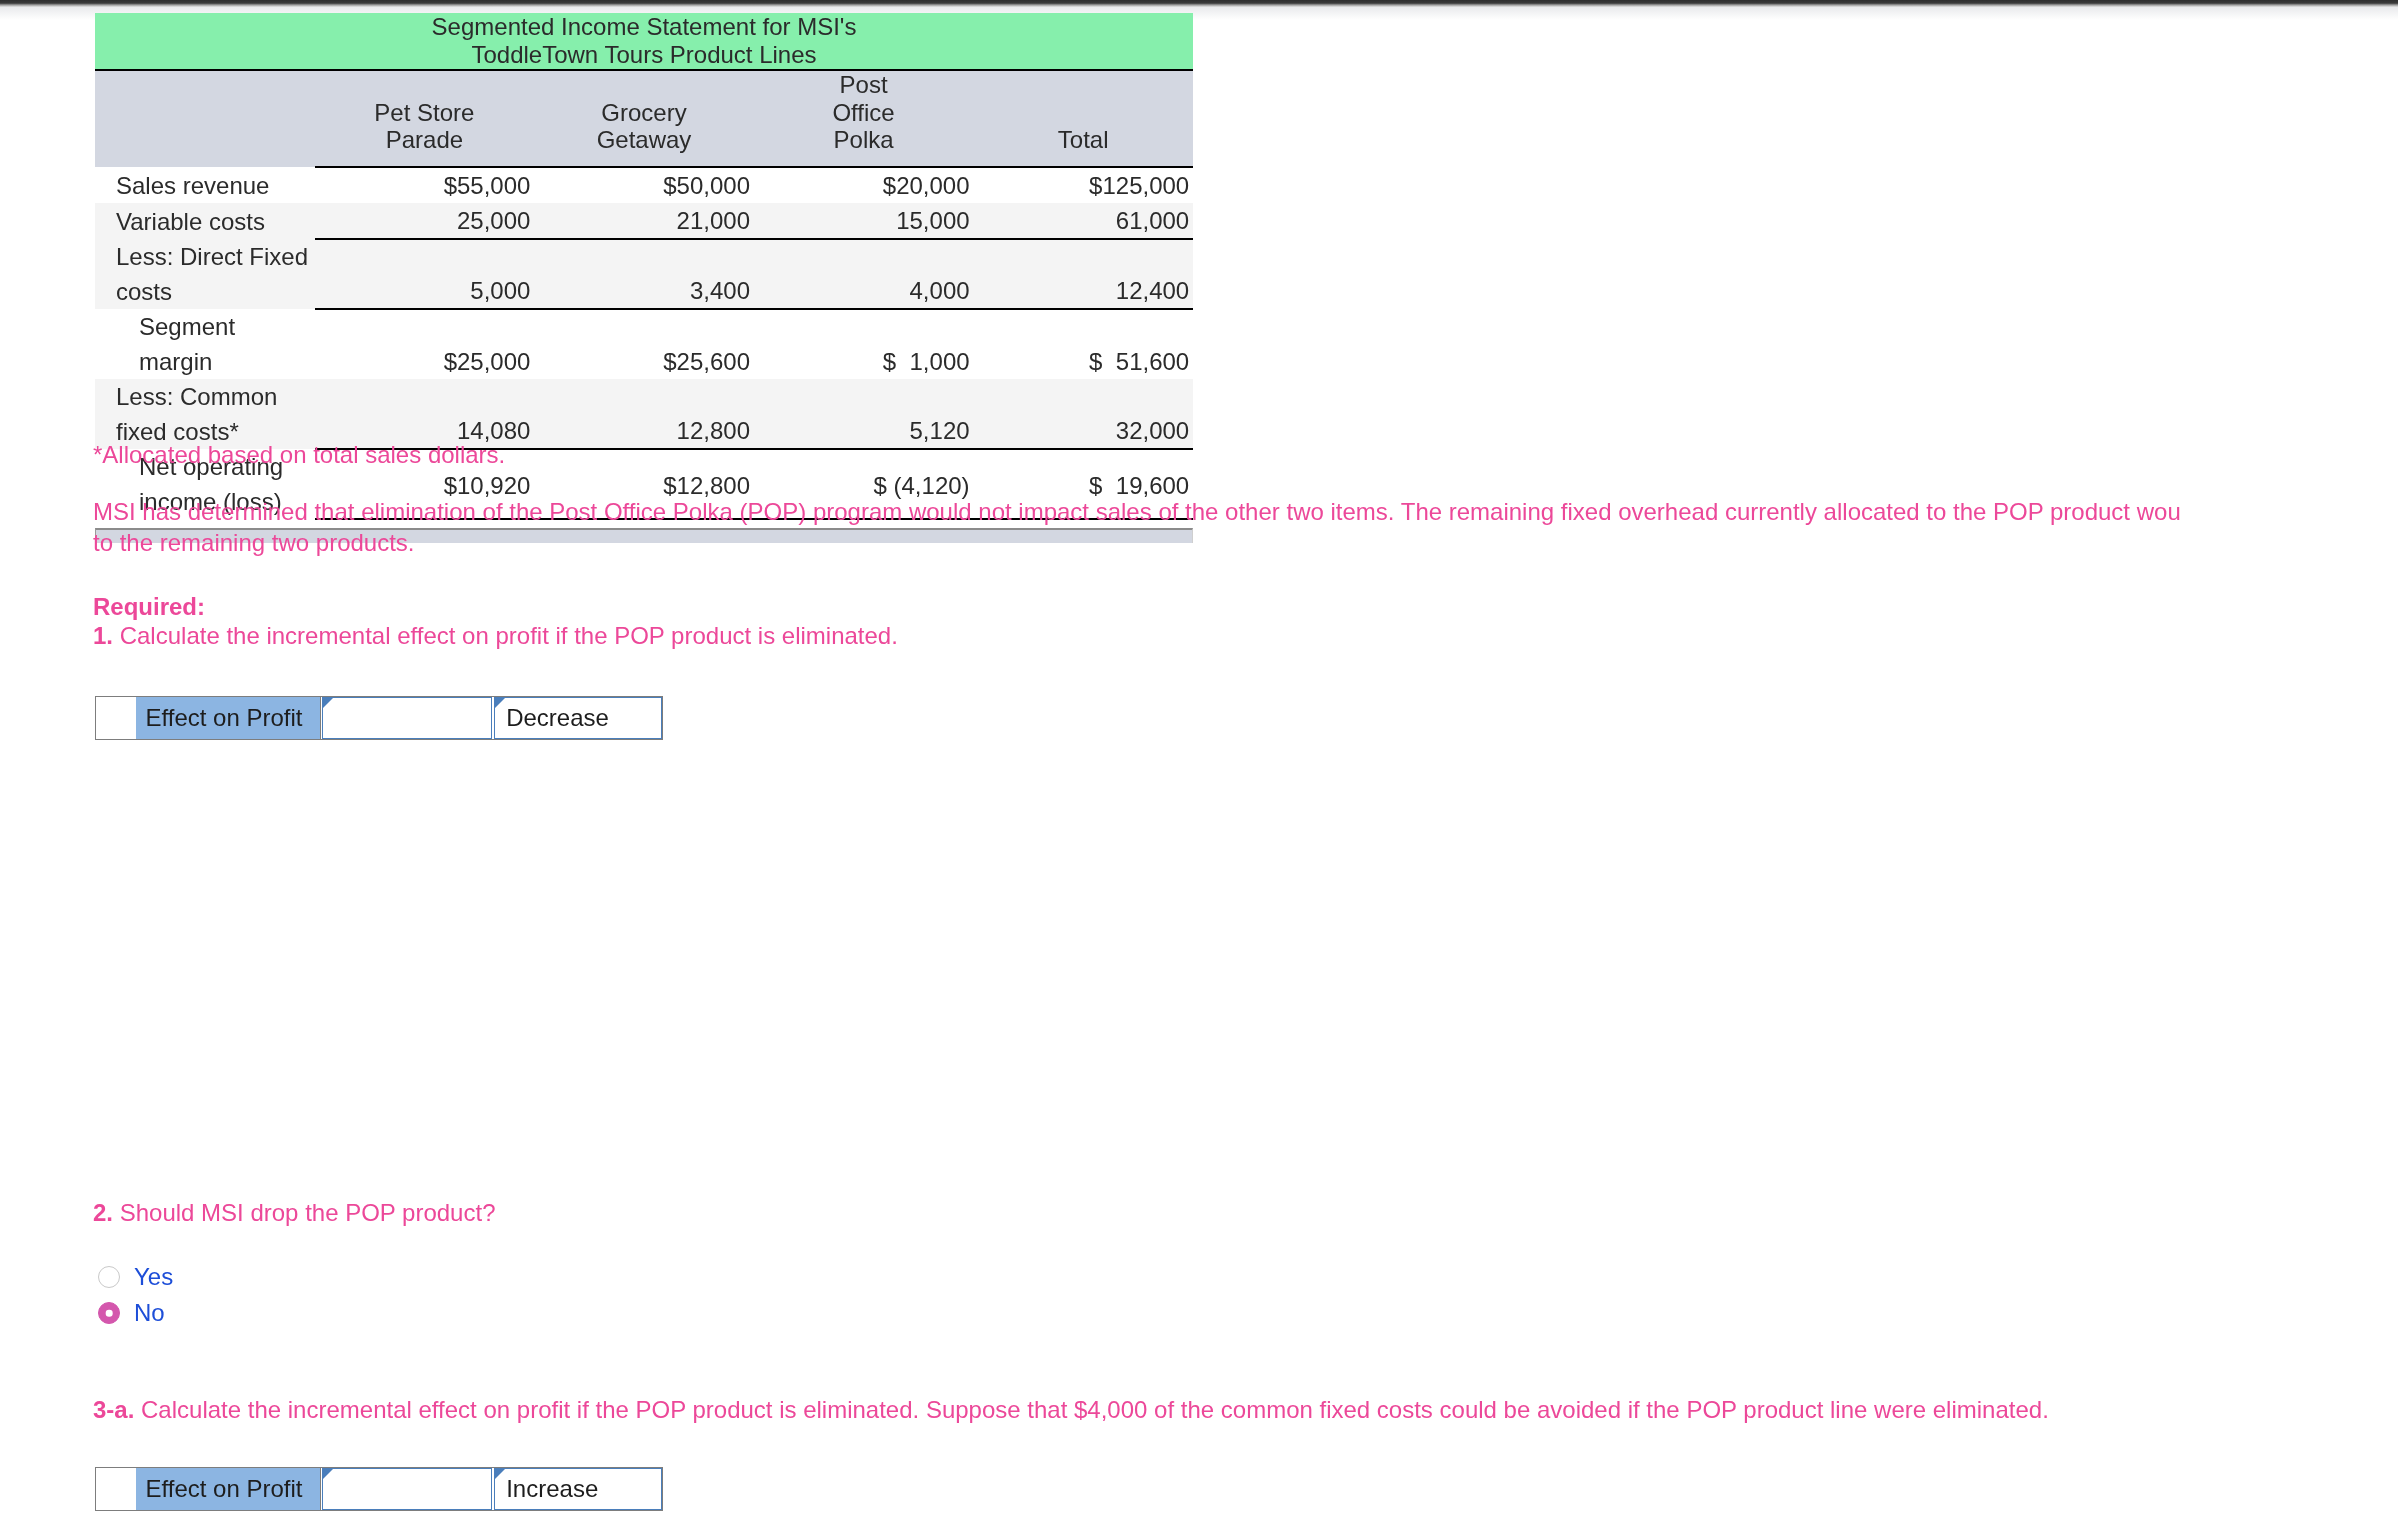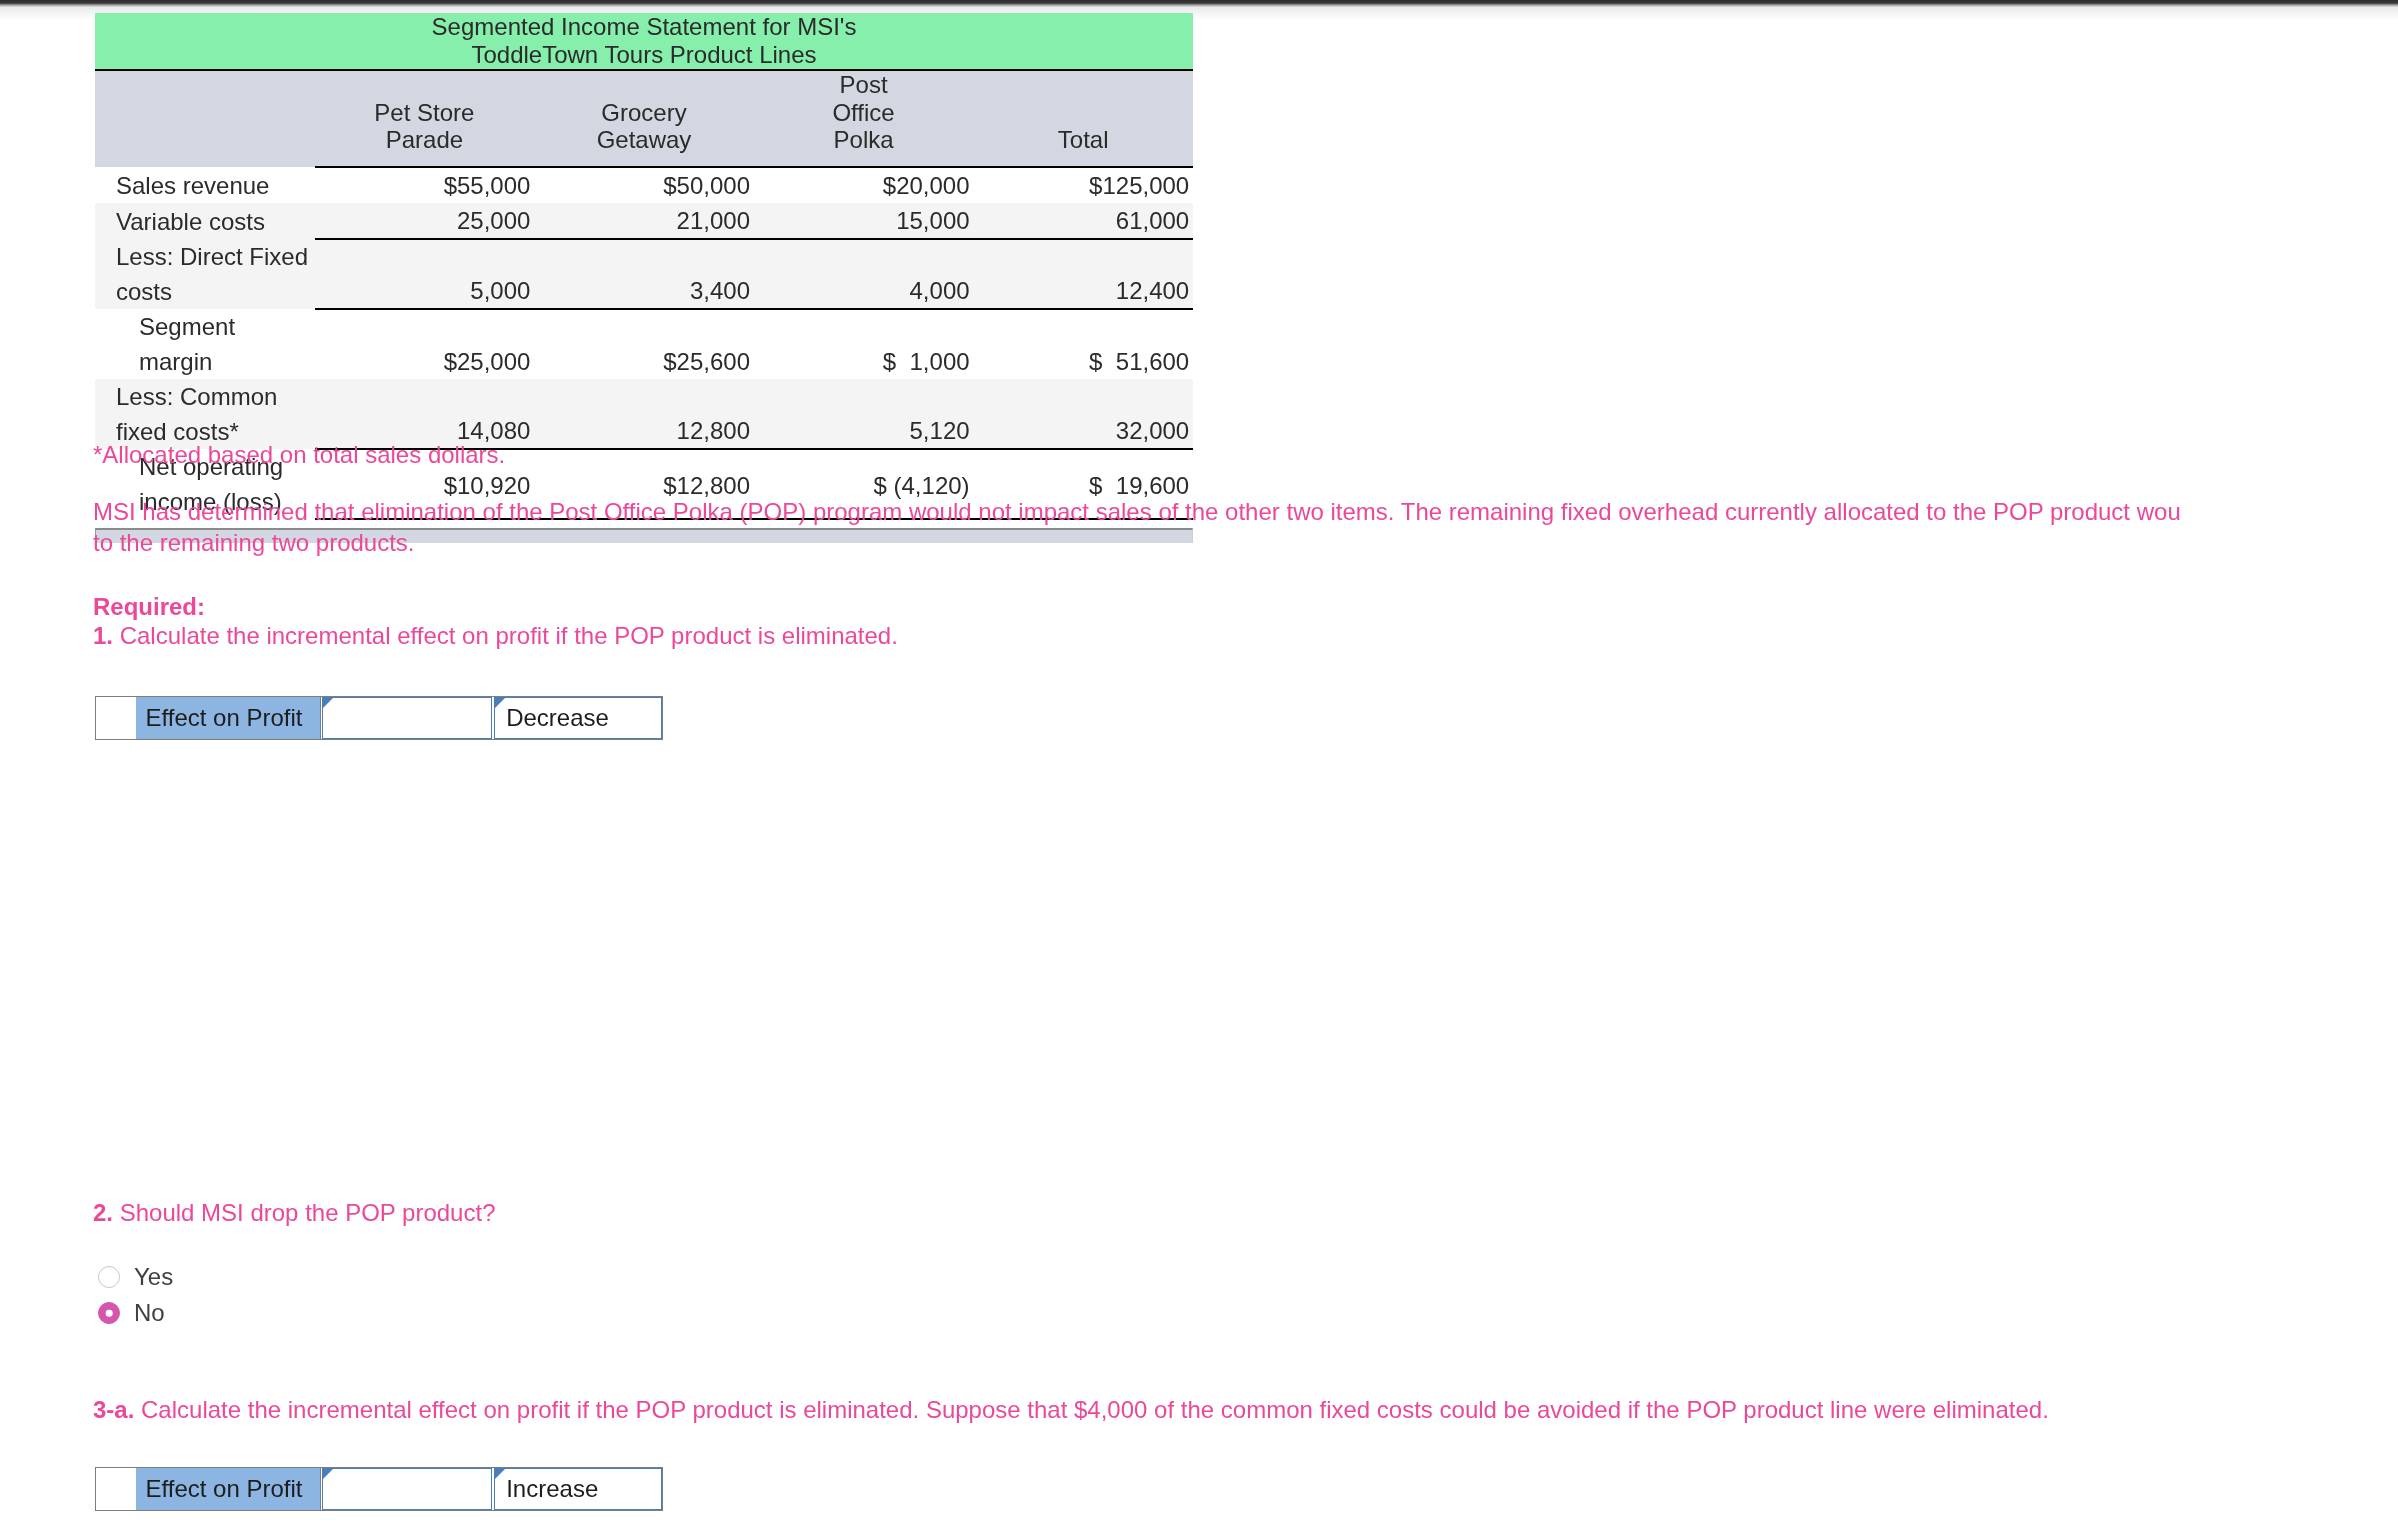--- a/index.html
+++ b/index.html
@@ -181,21 +181,21 @@
   .radio-group {
     position: absolute;
     left: 98px;
   }
   .rg-2 { top: 1259px; }
   .radio-row {
     display: flex;
     align-items: center;
     height: 36px;
     font-size: 24px;
-    color: #404040;
+    color: #1d4ed8;
   }
   .radio-dot {
     width: 22px;
     height: 22px;
     border-radius: 50%;
     box-sizing: border-box;
     margin-right: 14px;
     flex: 0 0 auto;
   }
   .radio-dot.off {

